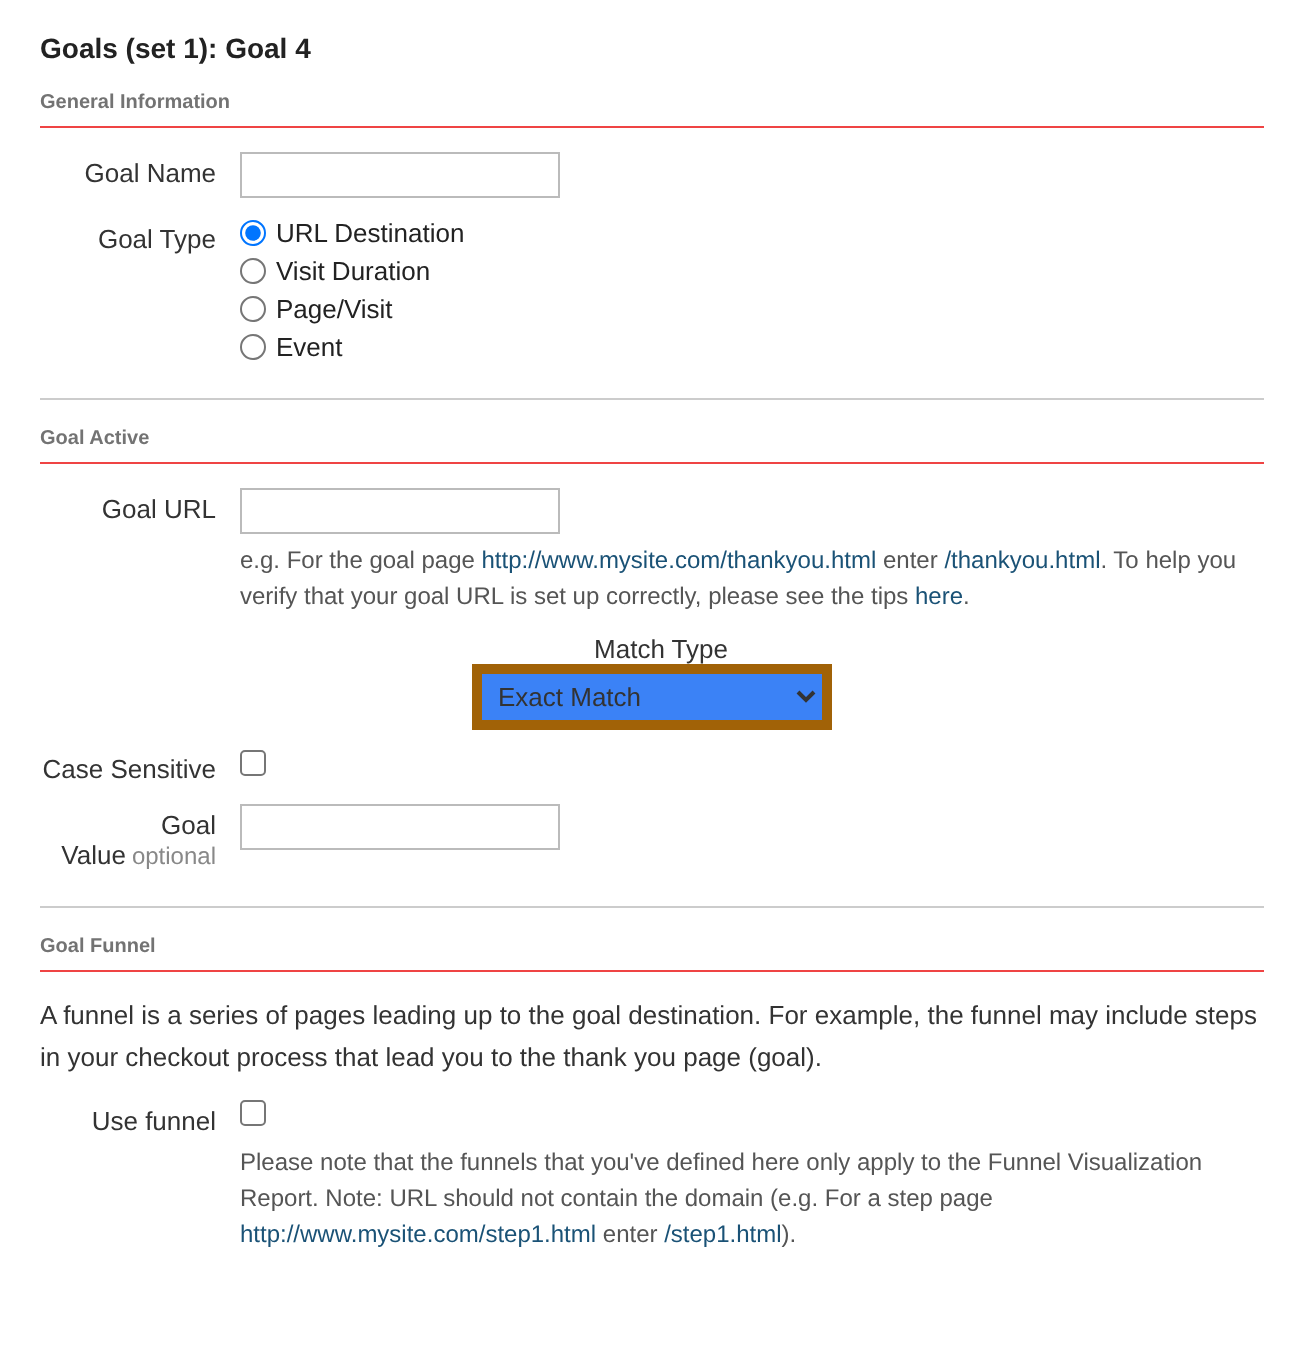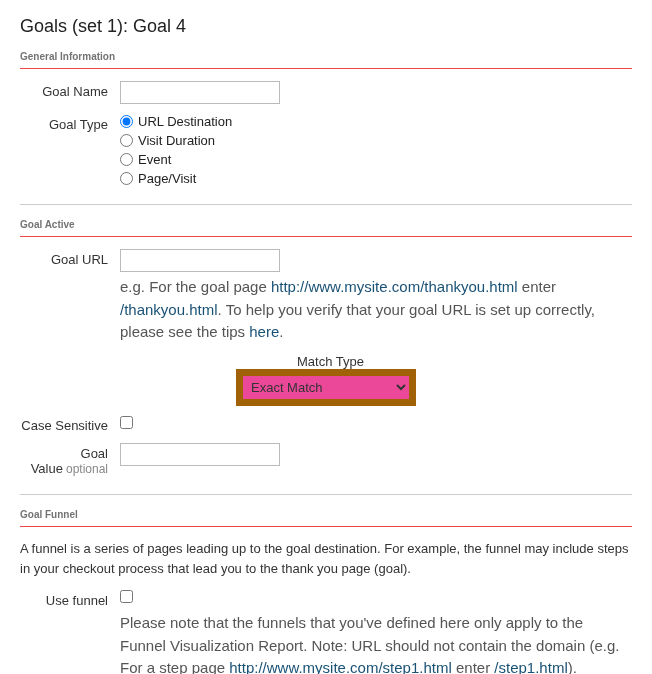--- a/index.html
+++ b/index.html
@@ -6,22 +6,22 @@
     body {
       font-family: Arial, sans-serif;
       font-size: 13px;
       color: #222;
       background: #fff;
       width: 652px;
       min-height: 674px;
       padding: 16px 20px;
     }
     h1 {
-      font-size: 18px;
-      font-weight: normal;
+      font-size: 14px;
+      font-weight: bold;
       color: #222;
       margin-bottom: 14px;
     }
     .section-header {
       font-size: 10px;
       font-weight: bold;
       color: #737373;
       padding-bottom: 6px;
       border-bottom: 1px solid #ef4444;
       margin-bottom: 12px;
@@ -78,34 +78,34 @@
     input[type="text"].goal-name {
       width: 160px;
     }
     input[type="text"].goal-url {
       width: 160px;
     }
     input[type="text"].goal-value {
       width: 160px;
     }
     .hint-text {
-      font-size: 15px;
+      font-size: 12px;
       color: #555;
       margin-top: 4px;
       line-height: 1.5;
     }
     .hint-text a {
       color: #1a5276;
       text-decoration: none;
     }
     select {
       font-size: 13px;
       padding: 3px 4px;
-      border: 7px solid #a16207;
-      background: #ec4899;
+      border: 5px solid #a16207;
+      background: #3b82f6;
       color: #333;
       width: 180px;
     }
     .case-sensitive-row {
       display: flex;
       align-items: flex-start;
       margin-bottom: 10px;
     }
     .case-label {
       width: 100px;
@@ -166,26 +166,26 @@
     <div class="form-content radio-group">
       <label class="radio-row">
         <input type="radio" name="goaltype" value="url_destination" checked="" style="">
         <span>URL Destination</span>
       </label>
       <label class="radio-row">
         <input type="radio" name="goaltype" value="visit_duration" style="">
         <span>Visit Duration</span>
       </label>
       <label class="radio-row">
+        <input type="radio" name="goaltype" value="pages_per_visit" style="">
+        <span>Page/Visit</span>
+      </label>
+      <label class="radio-row">
         <input type="radio" name="goaltype" value="event" style="">
         <span>Event</span>
-      </label>
-      <label class="radio-row">
-        <input type="radio" name="goaltype" value="pages_per_visit" style="">
-        <span>Page/Visit</span>
       </label>
     </div>
   </div>
 </div>
 
 <hr class="divider">
 
 <div class="section">
   <div class="section-header">Goal Active</div>
 

